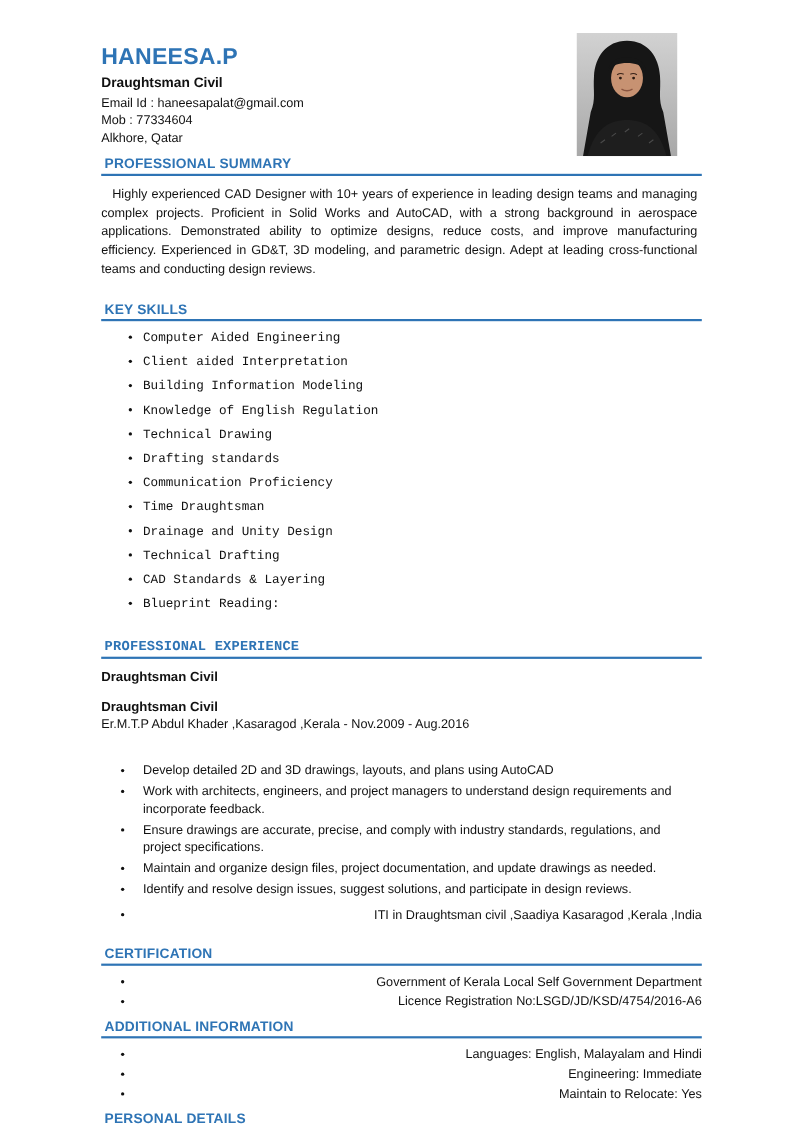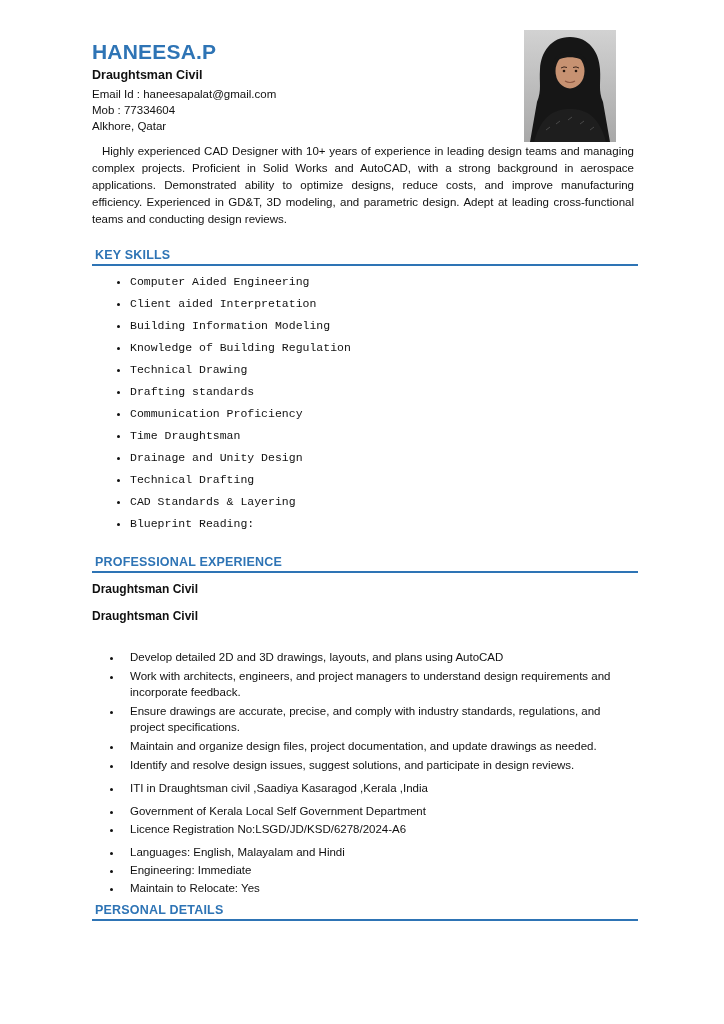--- a/index.html
+++ b/index.html
@@ -36,38 +36,38 @@
   }
   .photo-frame svg { display: block; width: 100%; height: 100%; }
   
   .sec {
     border-bottom: 2px solid #2E74B5;
     padding: 0 0 2px 3px;
     margin-top: 12px;
   }
   .sec-heading { color: #2E74B5; font-weight: bold; font-size: 12.5px; letter-spacing: 0.2px; }
   .sec.first { margin-top: 8px; }
-  .sec.gap-lg { margin-top: 24px; }
+  .sec.gap-lg { margin-top: 24px; font-family: Liberation Mono, monospace; }
   .sec.gap-md { margin-top: 20px; }
   .sec.gap-sm { margin-top: 7px; }
   
   .summary {
     margin: 9px 4px 0 0;
     text-align: justify;
     line-height: 17px;
     text-indent: 10px;
   }
   
   ul { margin: 0; }
   ul.skills { margin-top: 9px; padding-left: 38px; font-family: Liberation Mono, monospace; }
   ul.skills li { margin-bottom: 8px; line-height: 14px; }
   ul.exp-bullets { margin-top: 26px; padding-left: 31px; }
   ul.exp-bullets li { margin-bottom: 3px; line-height: 16px; padding-left: 7px; }
   ul.simple { margin-top: 8px; padding-left: 31px; }
-  ul.simple li { margin-bottom: 4px; line-height: 15px; padding-left: 7px; }
+  ul.simple li { margin-bottom: 4px; line-height: 15px; padding-left: 7px; text-align: right; }
   ul.tight li { margin-bottom: 3px; }
   
   .job { margin-top: 9px; }
   .job-title { font-weight: bold; font-size: 12px; margin-bottom: 2px; }
   .job-line { line-height: 16px; }
   .job + .job { margin-top: 13px; }
 </style>
 </head>
 <body>
 
@@ -99,68 +99,78 @@
       <path d="M22 100 l4 -3 M32 94 l4 -3 M44 90 l4 -3 M56 94 l4 -3 M66 100 l4 -3" stroke="#4a4a4a" stroke-width="1" fill="none"></path>
     </svg>
   </div>
 
   <h1 class="name">HANEESA.P</h1>
   <div class="candidate-title">Draughtsman Civil</div>
   <div class="contact">Email Id : haneesapalat@gmail.com</div>
   <div class="contact">Mob : 77334604</div>
   <div class="contact">Alkhore, Qatar</div>
 
+  <div class="sec first">
+    <span class="sec-heading">PROFESSIONAL SUMMARY</span>
+  </div>
   <p class="summary">Highly experienced CAD Designer with 10+ years of experience in leading design teams and managing complex projects. Proficient in Solid Works and AutoCAD, with a strong background in aerospace applications. Demonstrated ability to optimize designs, reduce costs, and improve manufacturing efficiency. Experienced in GD&amp;T, 3D modeling, and parametric design. Adept at leading cross-functional teams and conducting design reviews.</p>
 
   <div class="sec gap-md">
     <span class="sec-heading">KEY SKILLS</span>
   </div>
   <ul class="skills">
       <li>Computer Aided Engineering</li>
       <li>Client aided Interpretation</li>
       <li>Building Information Modeling</li>
-      <li>Knowledge of Building Regulation</li>
+      <li>Knowledge of English Regulation</li>
       <li>Technical Drawing</li>
       <li>Drafting standards</li>
       <li>Communication Proficiency</li>
       <li>Time Draughtsman</li>
       <li>Drainage and Unity Design</li>
       <li>Technical Drafting</li>
       <li>CAD Standards &amp; Layering</li>
       <li>Blueprint Reading:</li>
     </ul>
 
   <div class="sec gap-lg">
     <span class="sec-heading">PROFESSIONAL EXPERIENCE</span>
   </div>
 
   <div class="job">
     <div class="job-title">Draughtsman Civil</div>
   </div>
   <div class="job">
     <div class="job-title">Draughtsman Civil</div>
+    <div class="job-line">Er.M.T.P Abdul Khader ,Kasaragod ,Kerala - Nov.2009 - Aug.2016</div>
   </div>
 
   <ul class="exp-bullets">
       <li>Develop detailed 2D and 3D drawings, layouts, and plans using AutoCAD</li>
       <li>Work with architects, engineers, and project managers to understand design requirements and incorporate feedback.</li>
       <li>Ensure drawings are accurate, precise, and comply with industry standards, regulations, and project specifications.</li>
       <li>Maintain and organize design files, project documentation, and update drawings as needed.</li>
       <li>Identify and resolve design issues, suggest solutions, and participate in design reviews.</li>
     </ul>
 
   <ul class="simple">
       <li>ITI in Draughtsman civil ,Saadiya Kasaragod ,Kerala ,India</li>
     </ul>
 
+  <div class="sec gap-md">
+    <span class="sec-heading">CERTIFICATION</span>
+  </div>
   <ul class="simple tight">
       <li>Government of Kerala Local Self Government Department</li>
-      <li>Licence Registration No:LSGD/JD/KSD/6278/2024-A6</li>
+      <li>Licence Registration No:LSGD/JD/KSD/4754/2016-A6</li>
     </ul>
 
+  <div class="sec gap-sm">
+    <span class="sec-heading">ADDITIONAL INFORMATION</span>
+  </div>
   <ul class="simple tight">
       <li>Languages: English, Malayalam and Hindi</li>
       <li>Engineering: Immediate</li>
       <li>Maintain to Relocate: Yes</li>
     </ul>
 
   <div class="sec gap-sm">
     <span class="sec-heading">PERSONAL DETAILS</span>
   </div>
 

